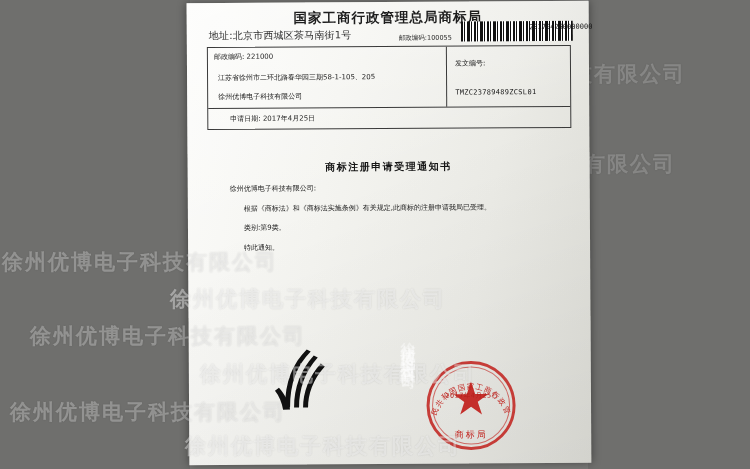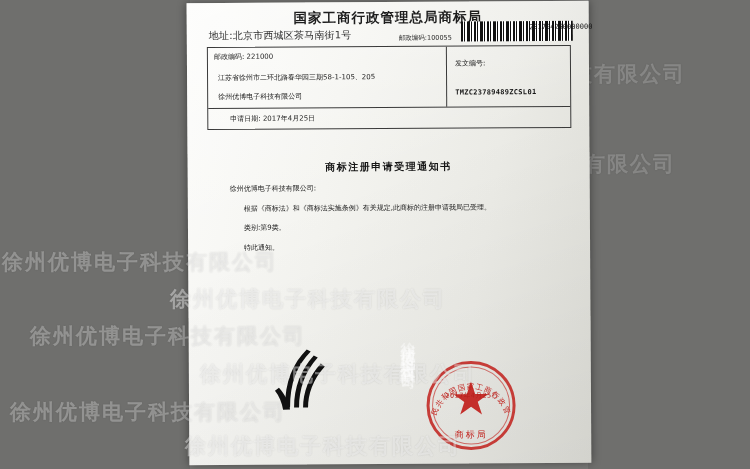--- a/index.html
+++ b/index.html
@@ -127,21 +127,20 @@
   .addr-block div { margin-bottom: 9px; }
   .addr-block div:last-child { margin-bottom: 2px; }
 
   .right-top { padding: 5px 6px 0 8px; font-size: 7px; color: #1c1c1c; }
   .docnum {
     padding: 20px 4px 4px 8px;
     font-size: 7px;
     font-family: "DejaVu Sans Mono", monospace;
     color: #151515;
     letter-spacing: 0.3px;
-    font-weight: bold;
   }
   .dates-row { display: flex; }
   .date-cell { padding: 5px 22px; font-size: 7px; color: #1c1c1c; }
   .date-cell.first { width: 150px; }
 
   
   #notice {
     position: absolute;
     left: 20px;
     top: 152px;

